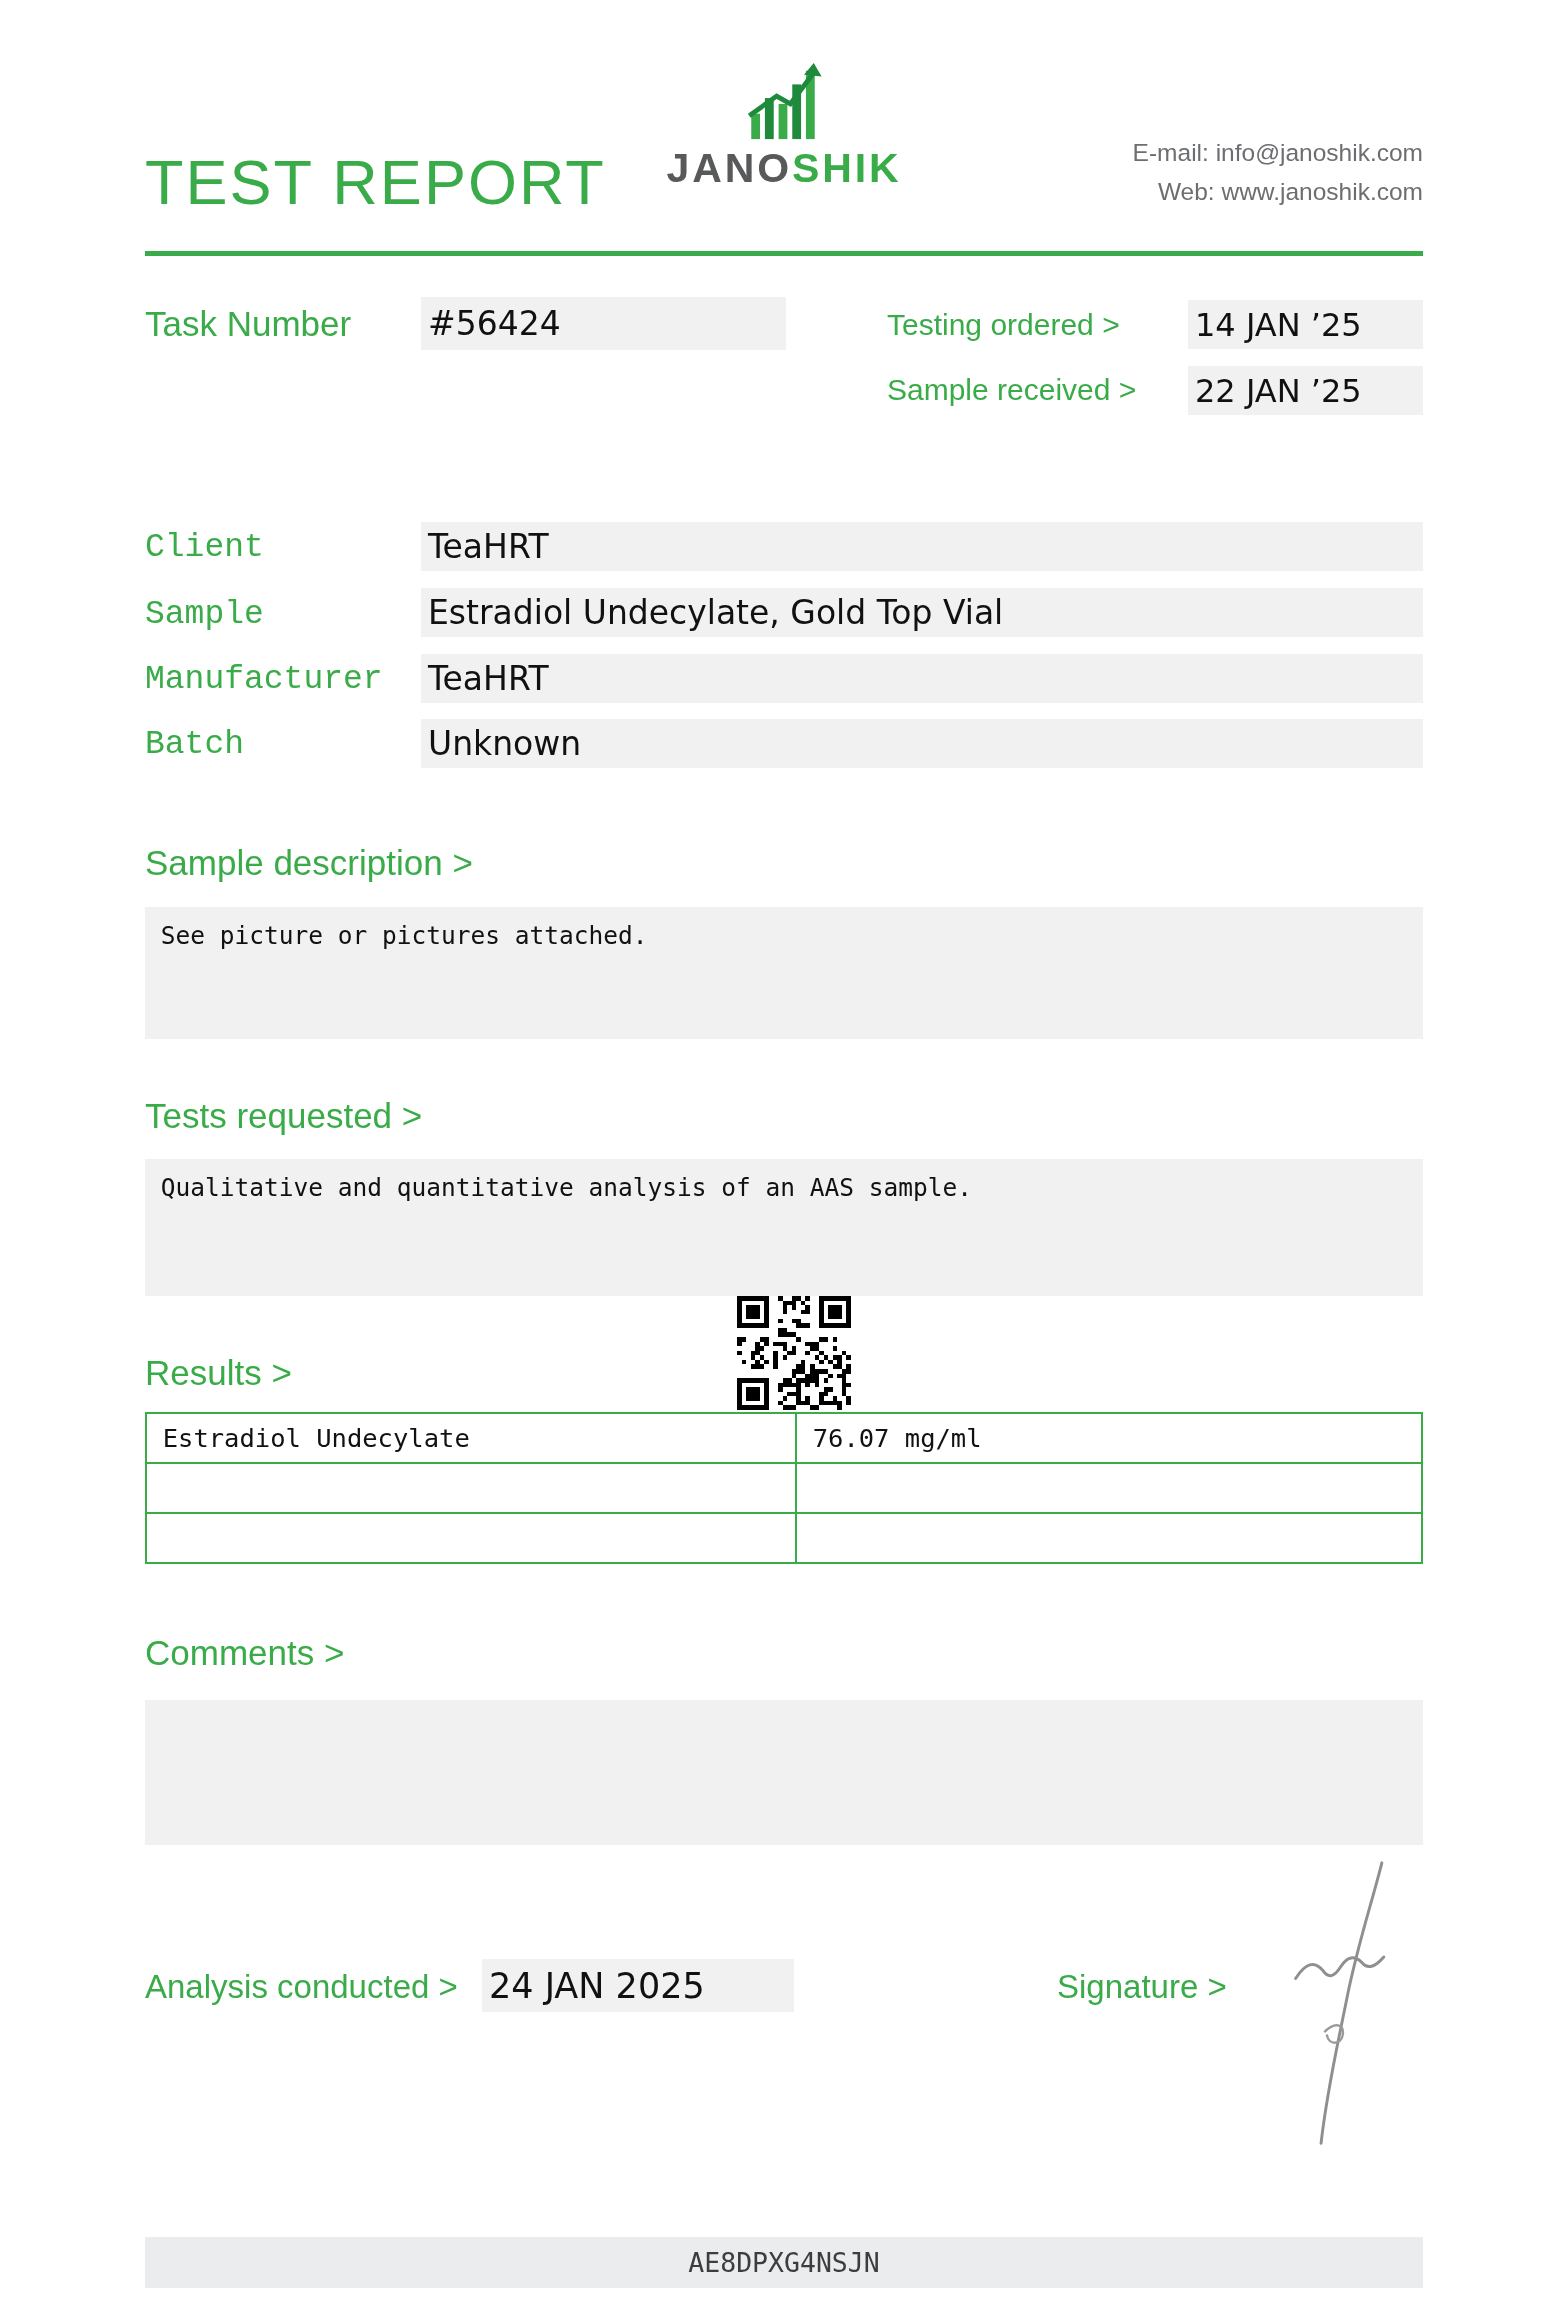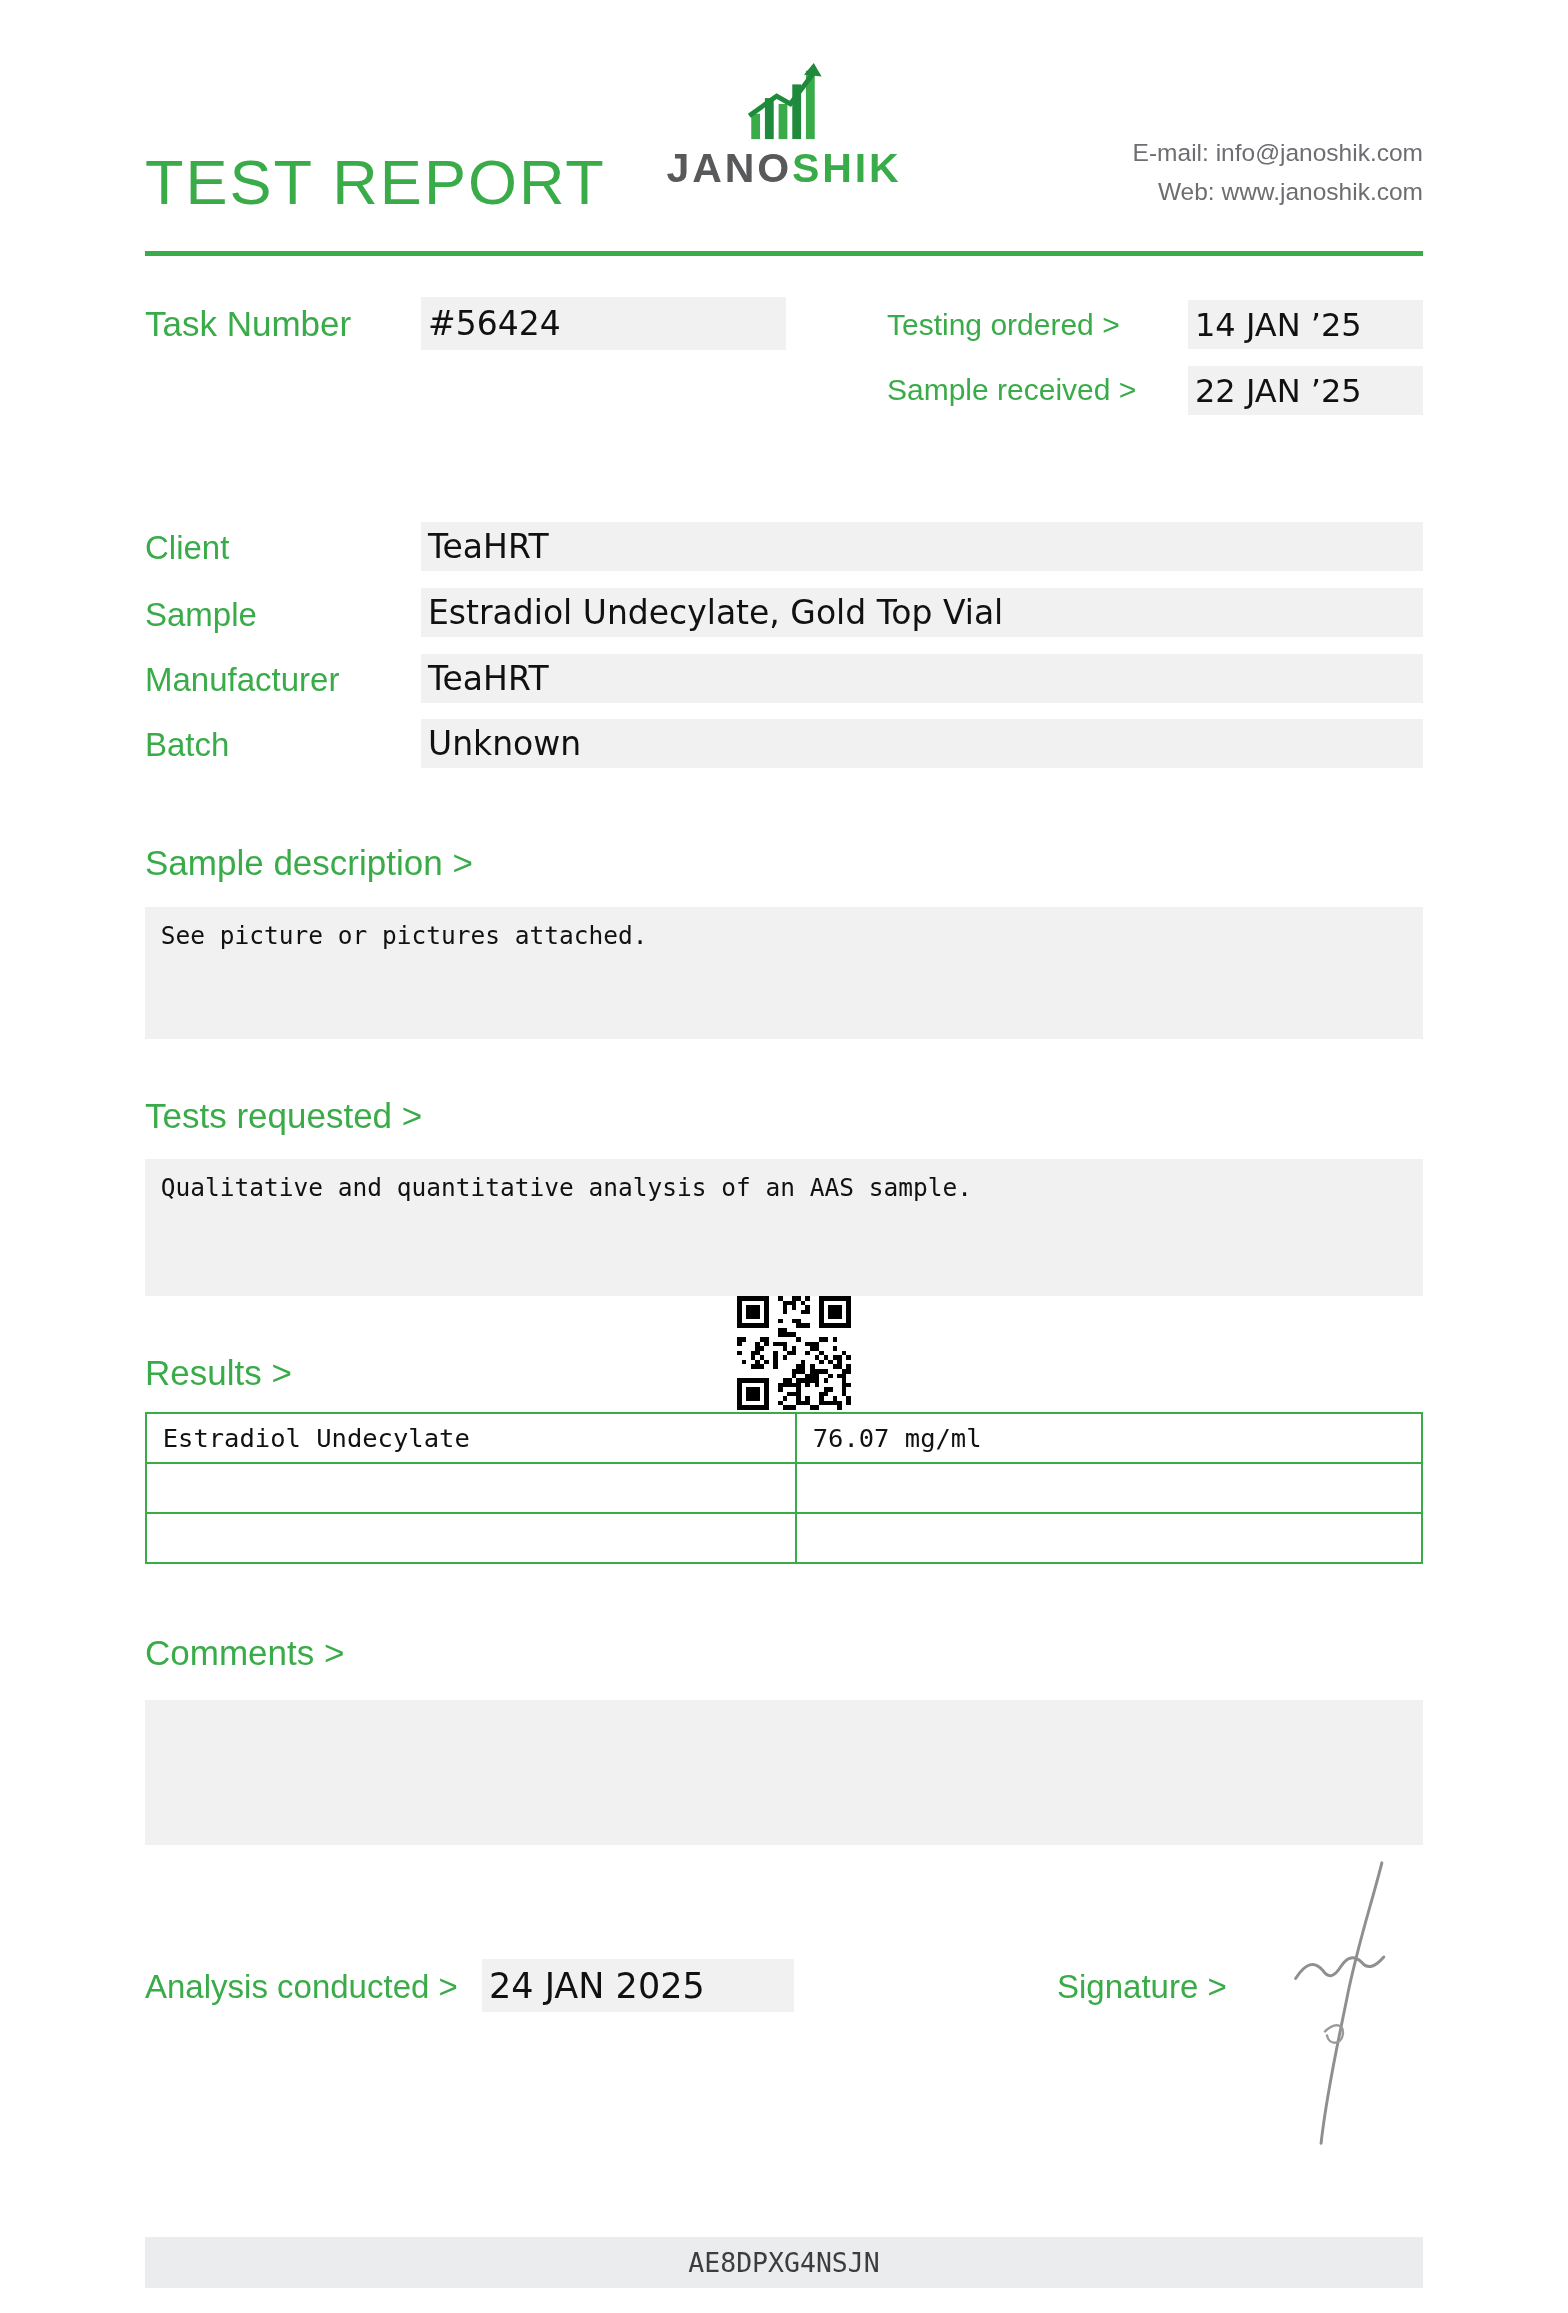--- a/index.html
+++ b/index.html
@@ -30,21 +30,21 @@
   .task-label{left:145px;top:304px;font-size:35px;}
   .ordered-label{left:887px;top:308px;font-size:30px;}
   .received-label{left:887px;top:373px;font-size:30px;}
   
   .value-box{background:var(--box-bg);display:flex;align-items:center;padding:0 7px;
     font-family:"DejaVu Sans",sans-serif;font-size:33px;color:#111;white-space:nowrap;}
   .task-value{left:421px;top:297px;width:365px;height:53px;}
   .ordered-value{left:1188px;top:300px;width:235px;height:49px;font-size:32px;}
   .received-value{left:1188px;top:366px;width:235px;height:49px;font-size:32px;}
   
-  .info-label{left:145px;font-size:33px;}
+  .info-label{left:145px;font-size:33px;font-family:Liberation Mono, monospace;}
   .info-value{left:421px;width:1002px;height:49px;}
   .r0l{top:529px;} .r0v{top:522px;}
   .r1l{top:596px;} .r1v{top:588px;}
   .r2l{top:661px;} .r2v{top:654px;}
   .r3l{top:726px;} .r3v{top:719px;}
   
   .section-heading{left:145px;font-size:35px;color:var(--accent);}
   .desc-heading{top:843px;}
   .big-box{left:145px;width:1278px;background:var(--box-bg);
     font-family:"DejaVu Sans Mono",monospace;font-size:24.5px;color:#111;padding:13.7px 15.7px;}

